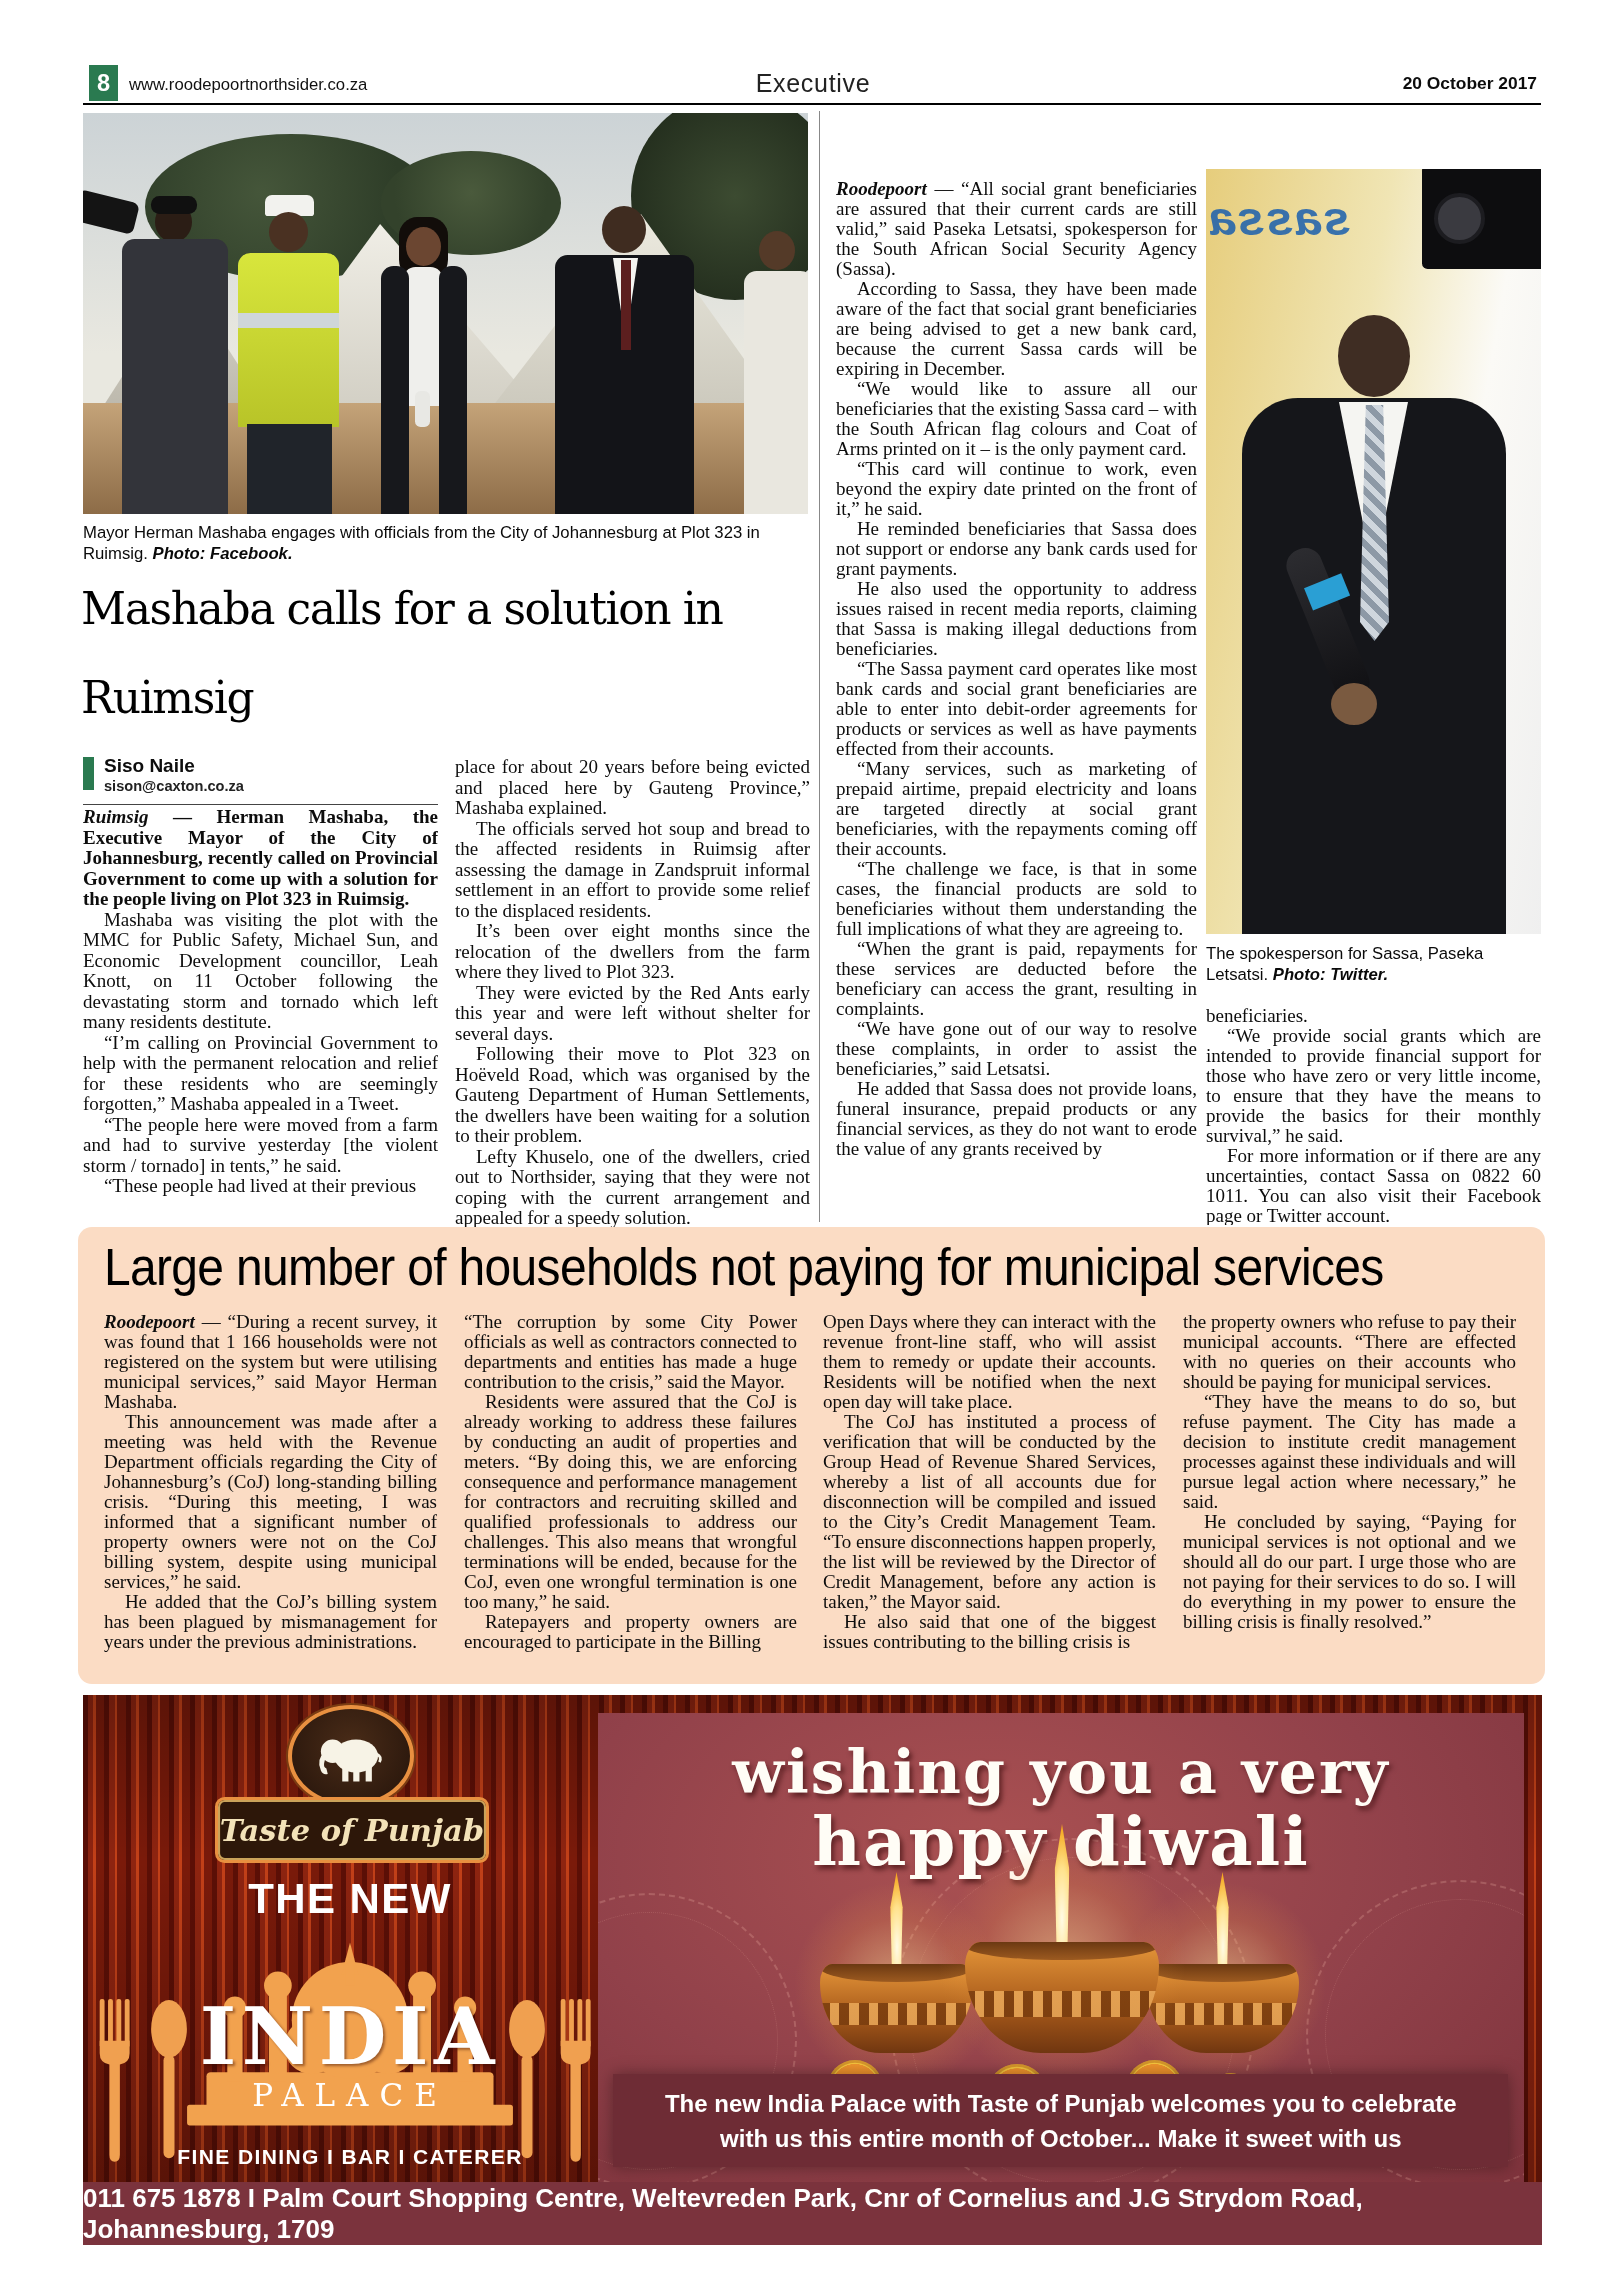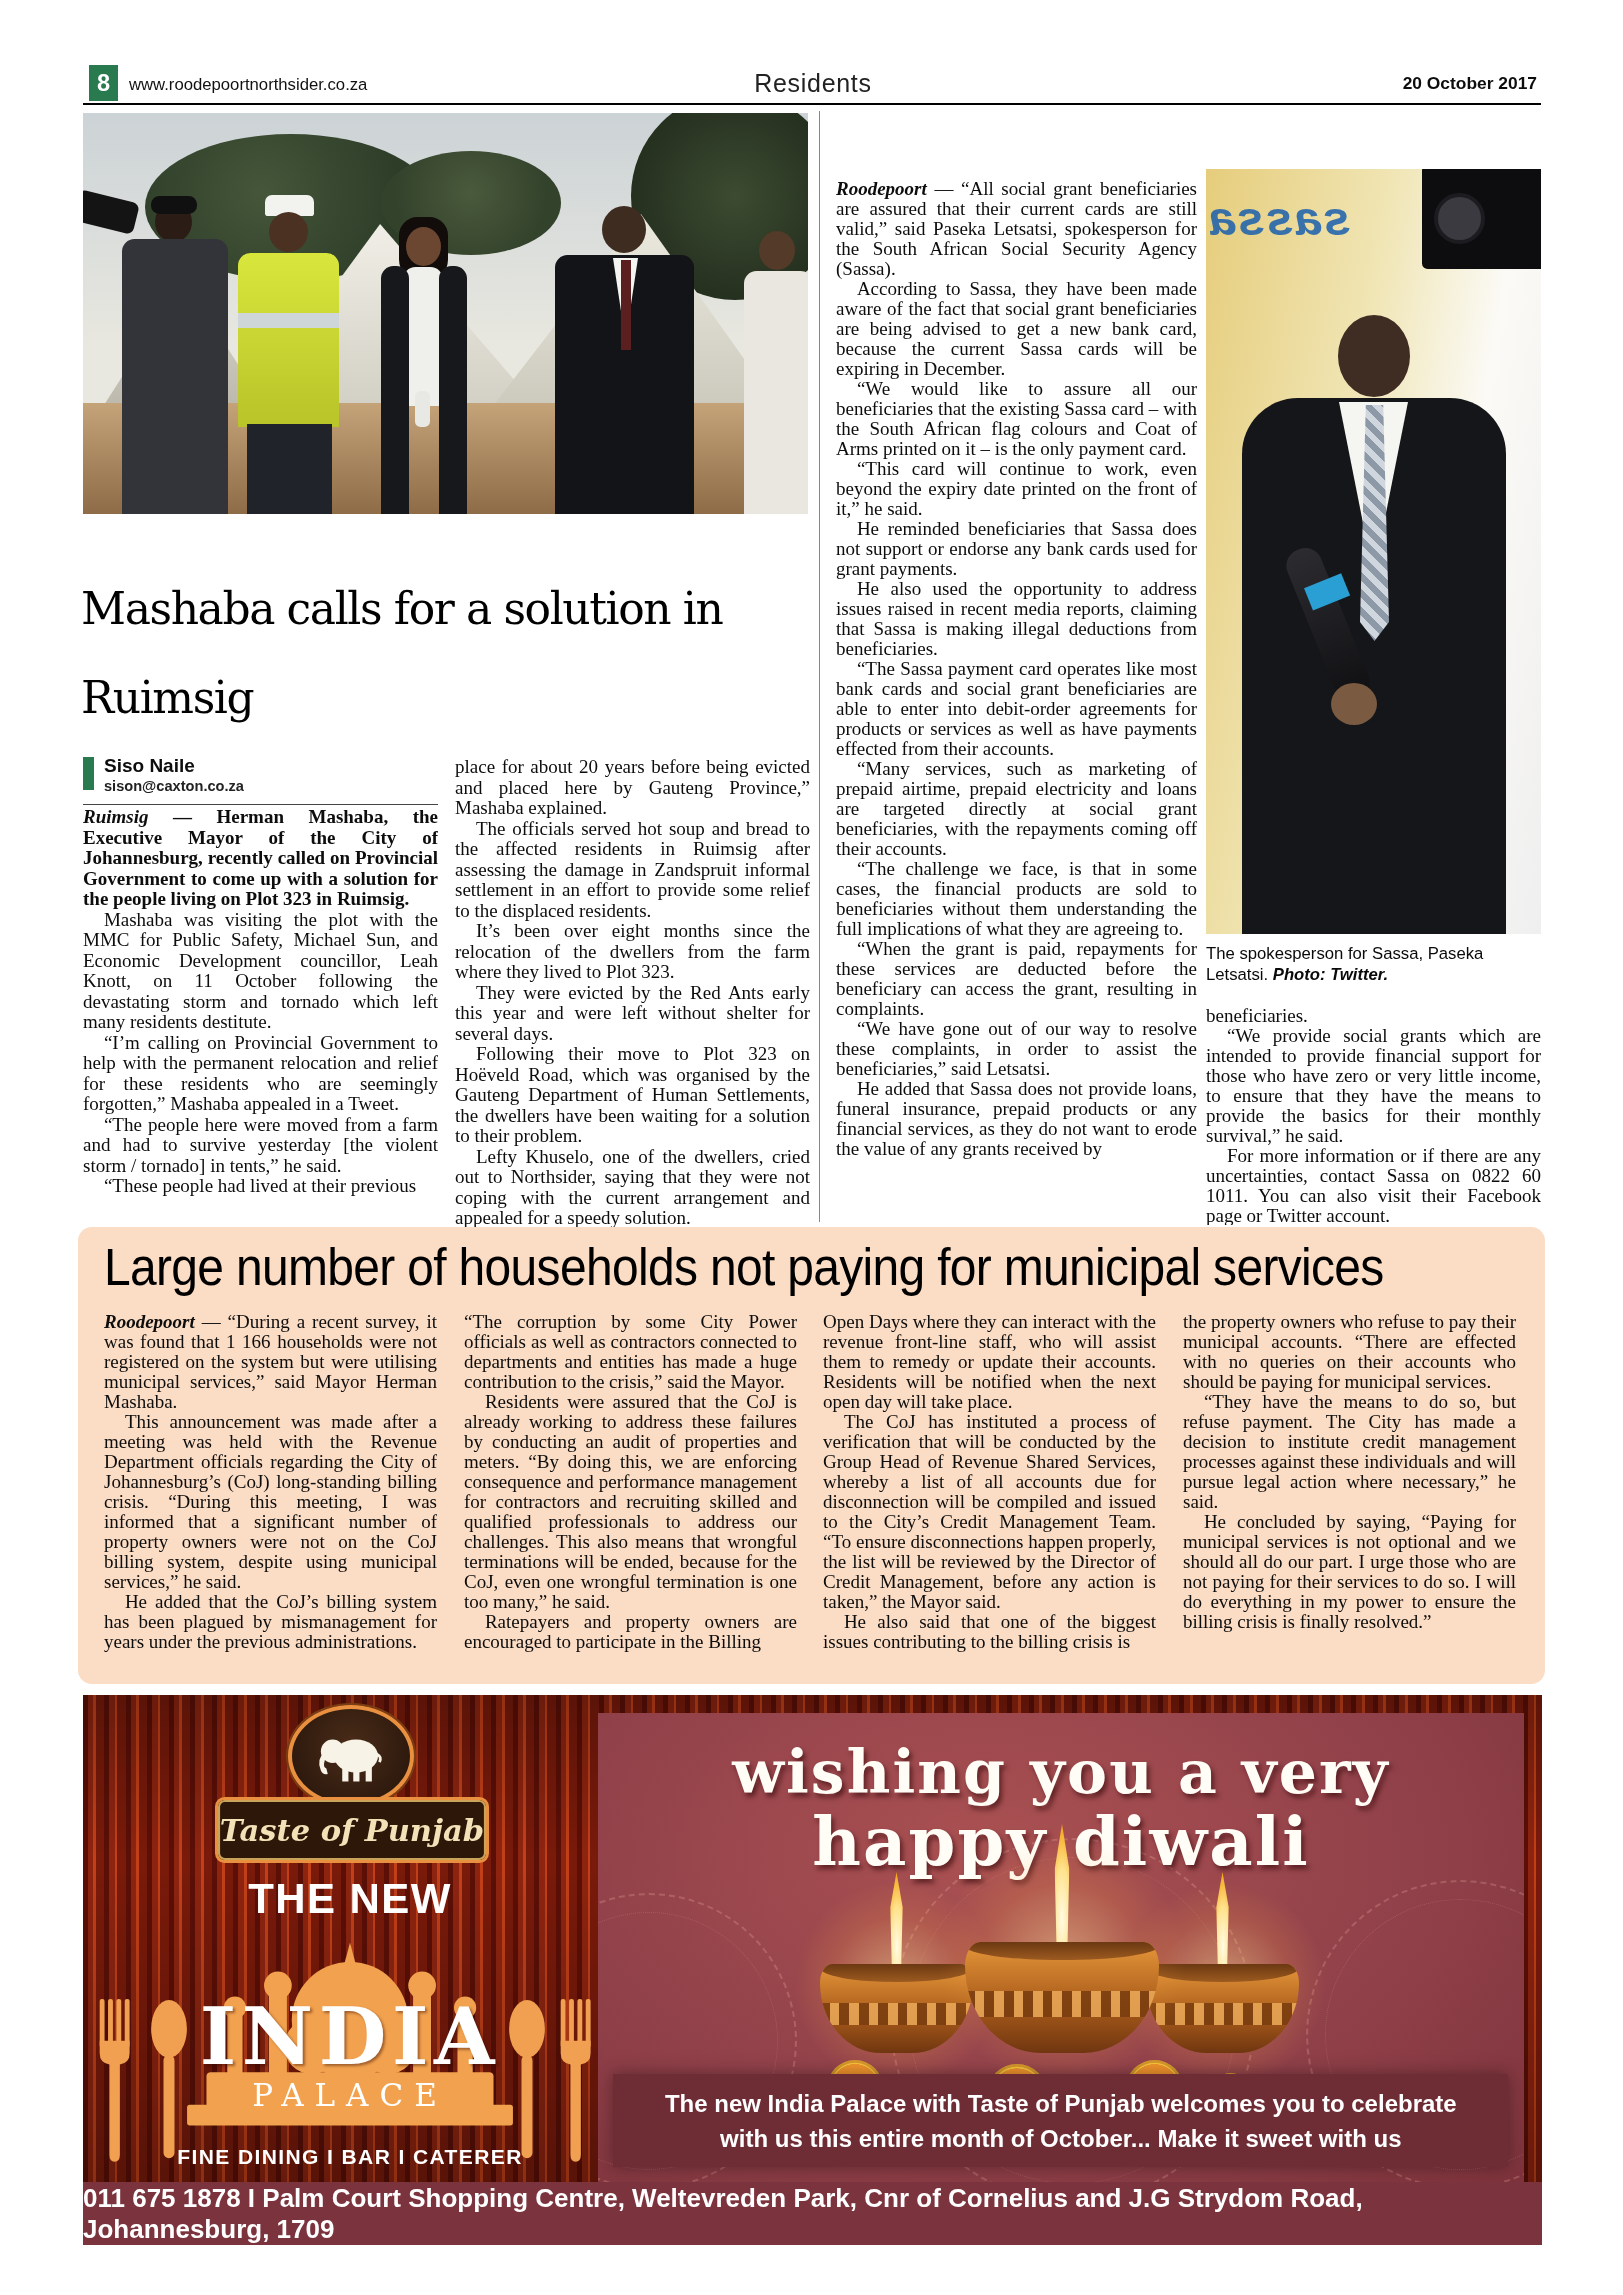--- a/index.html
+++ b/index.html
@@ -127,21 +127,21 @@
               display:flex; align-items:center; justify-content:center; color:#fff; font-weight:bold; font-size:26px; }
 </style>
 </head>
 <body>
 
 <div id="page">
 
   <div id="header">
     <div id="pageno">8</div>
     <div id="site">www.roodepoortnorthsider.co.za</div>
-    <div id="section">Residents</div>
+    <div id="section">Executive</div>
     <div id="date">20 October 2017</div>
   </div>
   <div id="header-rule"></div>
 
   <div id="lead-photo">
     <div class="ph-sky"></div>
     <div class="tree" style="left:62px;top:21px;width:292px;height:146px;background:radial-gradient(circle at 40% 40%, #45563a, #2e3d28 70%);"></div>
     <div class="tree" style="left:298px;top:38px;width:180px;height:104px;background:radial-gradient(circle at 50% 40%, #4a5a3c, #33422b 70%);"></div>
     <div class="tree" style="left:548px;top:-21px;width:208px;height:208px;background:radial-gradient(circle at 50% 50%, #3c4b31, #25301f 70%);"></div>
     <div class="tent" style="left:21px;top:167px;width:160px;height:125px;background:linear-gradient(#d9d6cc,#bdb9ad);clip-path:polygon(0% 100%,50% 0%,100% 100%);"></div>
@@ -174,20 +174,23 @@
     <div class="person" style="left:466px;top:89px;width:153px;height:312px;">
       <div class="head" style="left:53px;top:4.2px;width:44px;height:47px;background:#3f2c20;"></div>
       <div class="body" style="left:5.6px;top:53px;width:139px;height:260px;background:#131418;"></div>
       <div style="position:absolute;left:64px;top:56px;width:25px;height:83px;background:#f4f4f0;clip-path:polygon(0 0,100% 0,50% 100%);"></div>
       <div style="position:absolute;left:72px;top:58px;width:9.7px;height:90px;background:#5c1f1f;"></div>
     </div>
     <div class="person" style="left:661px;top:118px;width:69px;height:283px;">
       <div class="head" style="left:15.3px;top:0;width:36px;height:39px;background:#543a28;"></div>
       <div class="body" style="left:0;top:40px;width:69px;height:243px;background:#e9e7df;"></div>
     </div>
+  </div>
+  <div id="lead-caption" class="caption">
+    <span>Mayor Herman Mashaba engages with officials from the City of Johannesburg at Plot 323 in Ruimsig. </span><span class="credit">Photo: Facebook.</span>
   </div>
 
   <div id="lead-headline">Mashaba calls for a solution in Ruimsig</div>
 
   <div id="byline">
     <div class="bar"></div>
     <div class="bname">Siso Naile</div>
     <div class="bmail">sison@caxton.co.za</div>
   </div>
 

